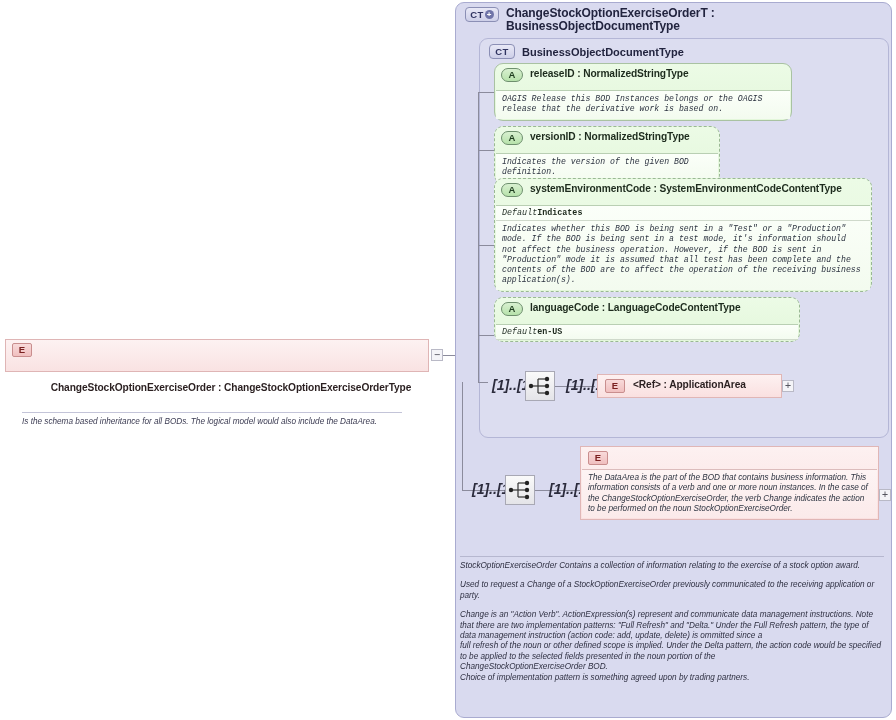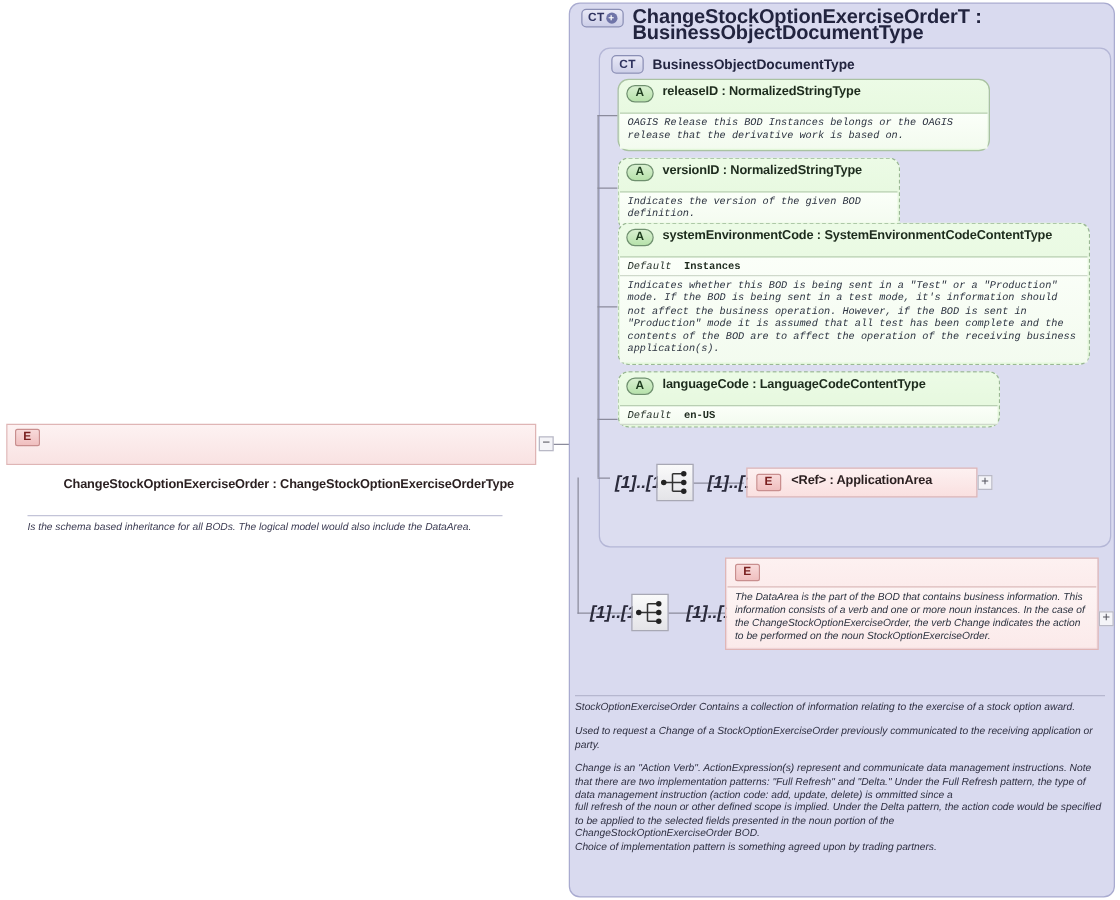--- a/index.html
+++ b/index.html
@@ -93,21 +93,21 @@
   }
   .ct-outer-title {
     position: absolute;
     left: 9px; top: 4px;
     width: 420px;
     display: flex;
     gap: 7px;
     align-items: flex-start;
   }
   .ct-outer-title .ttl {
-    font-size: 16px;
+    font-size: 12px;
     font-weight: bold;
     color: #22243f;
     line-height: 13px;
     letter-spacing: -0.1px;
   }
 
   
   .ct-inner {
     position: absolute;
     left: 479px; top: 38px;
@@ -164,21 +164,20 @@
   }
   .attr-head .name.centered { text-align: left; flex: 1; }
   .attr-rows {
     background: linear-gradient(180deg,#fbfff9 0%, #f3fbef 100%);
     border-top: 1px solid #b9cfb3;
     margin: 4px 1px 1px 1px;
     font-family: Liberation Mono, monospace;
   }
   .attr-default {
     display: flex;
-    gap: 10px;
     align-items: baseline;
     padding: 2px 6px;
     border-bottom: 1px solid #cfd9cb;
   }
   .attr-default .lbl {
     font-size: 8.4px;
     font-style: italic;
     color: #27332a;
   }
   .attr-default .val {
@@ -340,21 +339,21 @@
   </div>
 
   <div class="attr" style="left:494px; top:178px; width:378px;">
     <div class="attr-head">
       <span class="badge badge-a">A</span>
       <span class="name centered">systemEnvironmentCode : SystemEnvironmentCodeContentType</span>
     </div>
     <div class="attr-rows">
       <div class="attr-default">
         <span class="lbl">Default</span>
-        <span class="val">Instances</span>
+        <span class="val">Indicates</span>
       </div>
       <div class="attr-doc">Indicates whether this BOD is being sent in a "Test" or a "Production" mode. If the BOD is being sent in a test mode, it's information should not affect the business operation. However, if the BOD is sent in "Production" mode it is assumed that all test has been complete and the contents of the BOD are to affect the operation of the receiving business application(s).</div>
     </div>
   </div>
 
   <div class="attr" style="left:494px; top:297px; width:306px;">
     <div class="attr-head">
       <span class="badge badge-a">A</span>
       <span class="name">languageCode : LanguageCodeContentType</span>
     </div>

